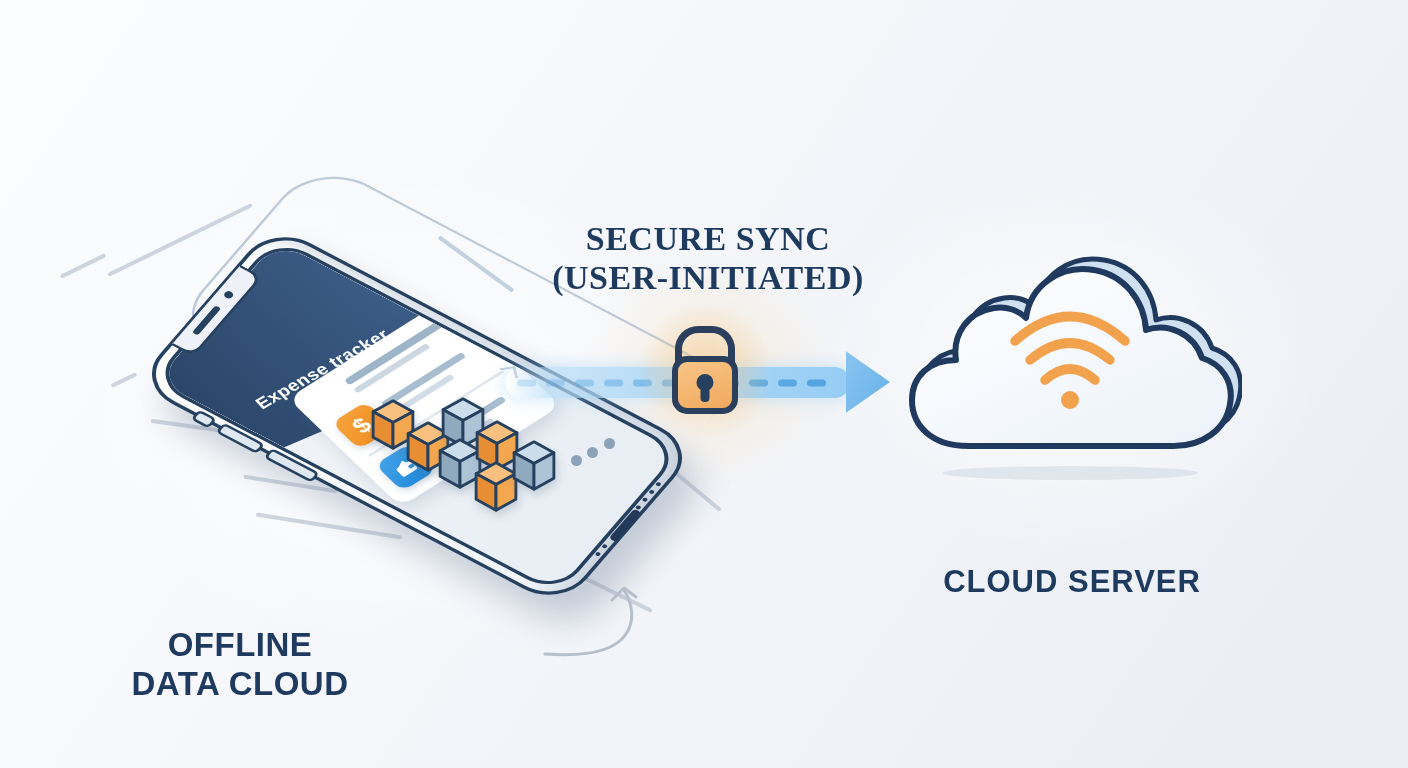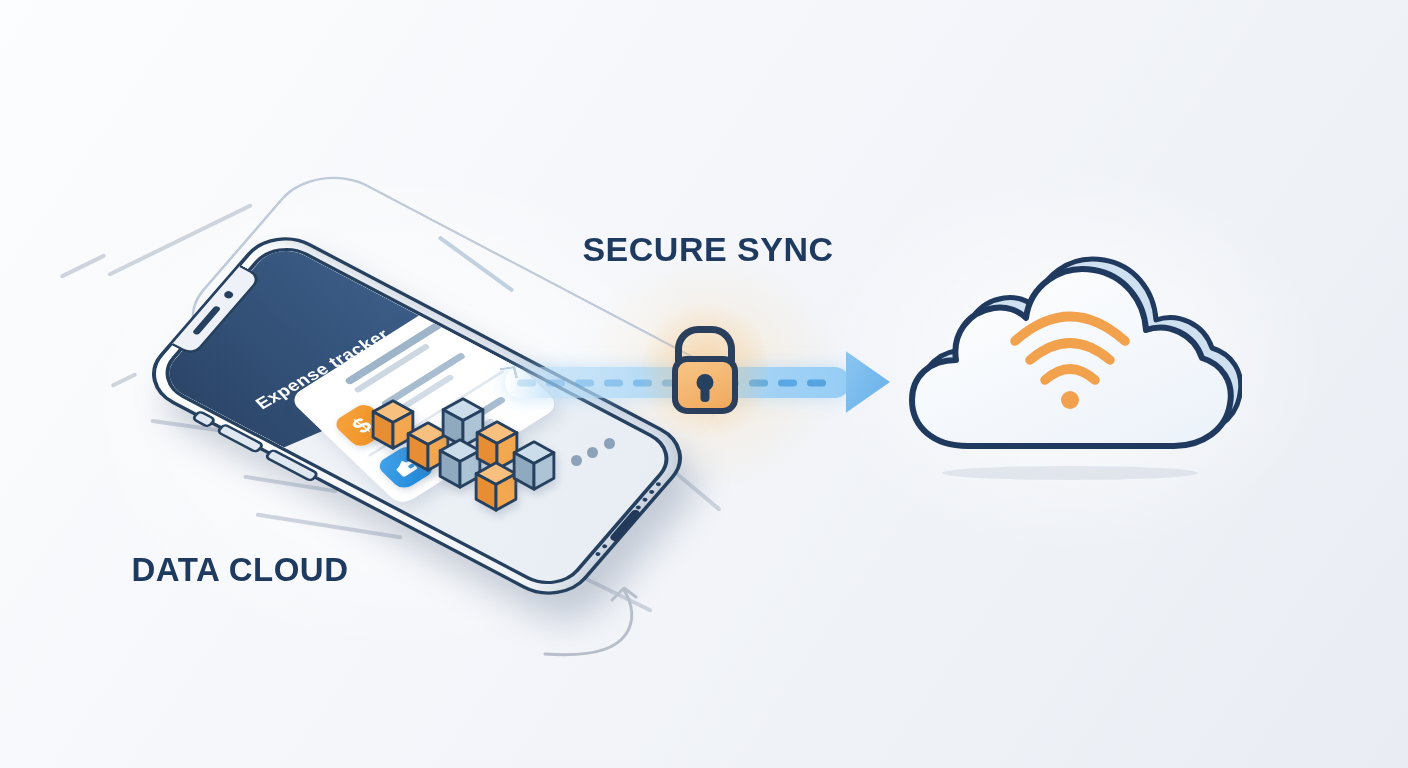--- a/index.html
+++ b/index.html
@@ -75,21 +75,21 @@
   .lock-body{position:absolute;top:30px;left:0;width:66px;height:58px;box-sizing:border-box;
     background:linear-gradient(160deg,#f8c587,#f0a95d);border:6px solid #2a3f5c;border-radius:15px;}
   .khole{position:absolute;top:12px;left:50%;transform:translateX(-50%);width:17px;height:17px;
     border-radius:50%;background:#26405f;}
   .kstem{position:absolute;top:24px;left:50%;transform:translateX(-50%);width:9px;height:16px;
     border-radius:4px;background:#26405f;}
   
   .cloud-svg{position:absolute;left:898px;top:250px;z-index:2;}
   
   .h-navy{color:#1e3a5e;font-weight:800;text-align:center;position:absolute;letter-spacing:.5px;}
-  .sync-title{left:508px;top:230px;width:400px;font-size:34px;line-height:39px;}
+  .sync-title{left:508px;top:219px;width:400px;font-size:34px;line-height:39px;font-family:Liberation Serif, serif;}
   .cloud-label{left:892px;top:486px;width:360px;font-size:31px;letter-spacing:1px;}
   .offline-label{left:80px;top:511px;width:320px;font-size:33px;line-height:39px;}
   .ann-arrow{position:absolute;left:540px;top:580px;z-index:4;}
   .txt{position:relative;z-index:7;}
 </style>
 </head>
 <body>
 
 <div id="stage">
   <div class="bg"></div>
@@ -242,18 +242,21 @@
     </g>
   </svg>
 
   <svg class="ann-arrow" width="120" height="90" viewBox="0 0 120 90">
     <path d="M 5 74 C 45 77 74 72 86 54 C 94 42 94 26 84 10" fill="none" stroke="#b6bfca" stroke-width="3" stroke-linecap="round"></path>
     <path d="M 72 20 L 84 8 L 96 17" fill="none" stroke="#b6bfca" stroke-width="3" stroke-linecap="round" stroke-linejoin="round"></path>
   </svg>
 
   <div class="h-navy sync-title txt">
     <div>SECURE SYNC</div>
-  </div>
+    <div>(USER-INITIATED)</div>
+  </div>
+  <div class="h-navy cloud-label txt">CLOUD SERVER</div>
   <div class="h-navy offline-label txt">
+    <div>OFFLINE</div>
     <div>DATA CLOUD</div>
   </div>
 
 </div>
 
 </body></html>

